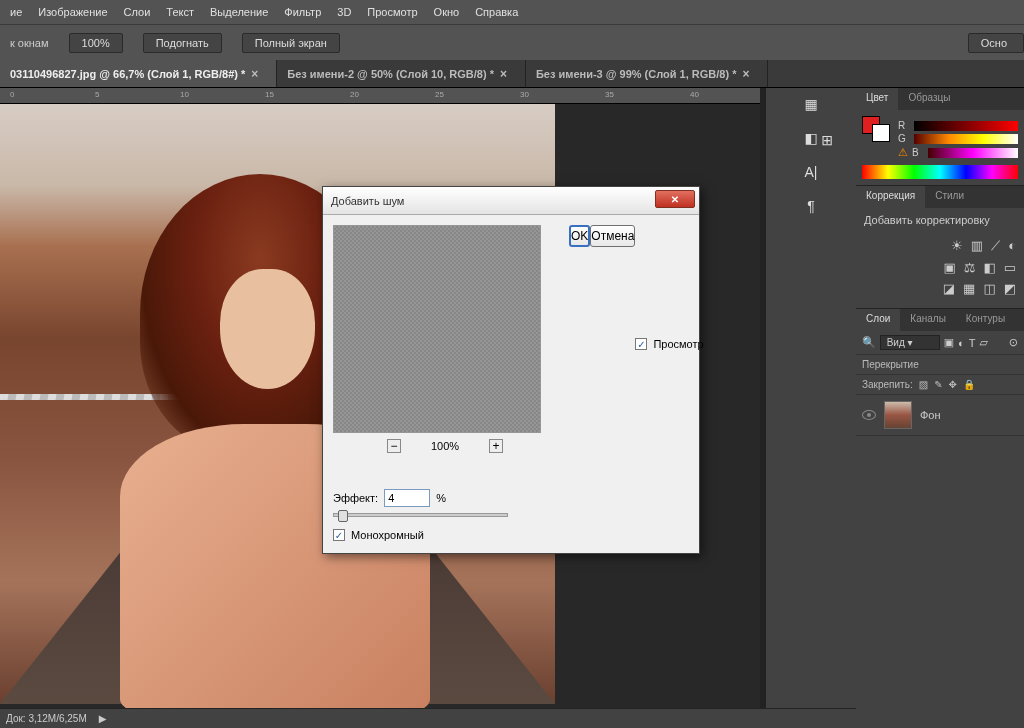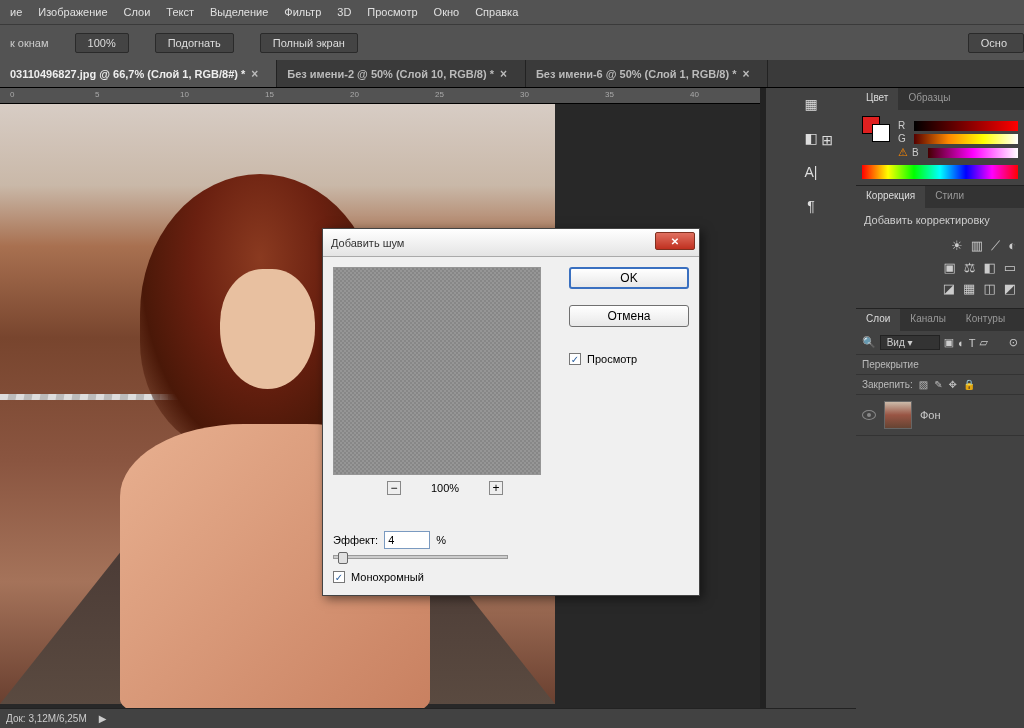--- a/index.html
+++ b/index.html
@@ -1,21 +1,21 @@
 <!DOCTYPE html>
 <html><head>
 <meta charset="utf-8">
 <style>
   * { box-sizing: border-box; margin: 0; padding: 0; font-family: Tahoma, Arial, sans-serif; }
   body { background: #535353; width: 1024px; height: 728px; overflow: hidden; color: #ccc; font-size: 11px; position: relative; }
   
   .menubar { background: #535353; height: 24px; display: flex; align-items: center; gap: 16px; padding-left: 10px; }
   .menubar span { color: #e0e0e0; cursor: default; }
   
-  .optbar { background: #535353; height: 36px; border-top: 1px solid #3a3a3a; display: flex; align-items: center; gap: 26px; padding-left: 10px; }
+  .optbar { background: #535353; height: 36px; border-top: 1px solid #3a3a3a; display: flex; align-items: center; gap: 20px; padding-left: 10px; }
   .optbar .lbl { color: #ccc; }
   .btn { background: #444; border: 1px solid #2a2a2a; padding: 3px 12px; color: #ddd; border-radius: 2px; }
   .optbar-right { margin-left: auto; padding-right: 16px; }
   
   .tabbar { background: #3a3a3a; height: 28px; display: flex; align-items: stretch; border-bottom: 1px solid #000; font-weight: bold; }
   .tab { padding: 0 18px 0 10px; display: flex; align-items: center; color: #bbb; border-right: 1px solid #222; position: relative; font-size: 11px; gap: 6px; }
   .tab.active { background: #535353; color: #eee; }
   .tab .x { color: #bbb; font-size: 12px; }
   
   .workspace { position: relative; height: 640px; }
@@ -70,21 +70,21 @@
   .eye::after { content: ''; position: absolute; width: 4px; height: 4px; background: #888; border-radius: 50%; left: 4px; top: 2px; }
   .layer.sel .eye { border-color: #fff; } .layer.sel .eye::after { background: #fff; }
   .thumb { width: 28px; height: 28px; border: 1px solid #666; }
   .thumb.gray { background: #888; }
   .thumb.img { background: linear-gradient(180deg, #cba 0%, #954 50%, #643 100%); }
   
   .statusbar { position: absolute; bottom: 0; left: 0; right: 168px; height: 20px; background: #424242; border-top: 1px solid #222; display: flex; align-items: center; padding: 0 6px; color: #ccc; font-size: 10px; gap: 4px; }
   .statusbar .sep { margin-left: 8px; }
   
   
-  .dialog { position: absolute; left: 322px; top: 98px; width: 378px; background: #f0f0f0; border: 1px solid #444; box-shadow: 3px 3px 10px rgba(0,0,0,.5); color: #000; font-size: 11px; margin-top: 42px; }
+  .dialog { position: absolute; left: 322px; top: 98px; width: 378px; background: #f0f0f0; border: 1px solid #444; box-shadow: 3px 3px 10px rgba(0,0,0,.5); color: #000; font-size: 11px; }
   .dlg-title { background: linear-gradient(#fff, #e4e4e4); height: 28px; display: flex; align-items: center; padding: 0 8px; border-bottom: 1px solid #aaa; position: relative; }
   .dlg-title span { color: #333; }
   .dlg-close { position: absolute; right: 4px; top: 3px; width: 40px; height: 18px; background: linear-gradient(#e07060, #c03020); border: 1px solid #803020; border-radius: 2px; display: flex; align-items: center; justify-content: center; color: #fff; font-weight: bold; font-size: 10px; }
   .dlg-body { padding: 10px; display: flex; gap: 12px; }
   .dlg-left { flex: 1; }
   .preview { width: 208px; height: 208px; border: 1px solid #999; background: repeating-conic-gradient(#888 0 25%, #999 25% 50%) 0 0 / 4px 4px; filter: contrast(.9); margin-bottom: 6px; }
   .zoomrow { display: flex; align-items: center; justify-content: center; gap: 30px; }
   .zoombtn { width: 14px; height: 14px; border: 1px solid #888; background: #eee; display: inline-flex; align-items: center; justify-content: center; font-size: 12px; line-height: 1; }
   .zpct { font-size: 11px; }
   .effectrow { margin-top: 26px; display: flex; align-items: center; gap: 6px; }
@@ -92,21 +92,21 @@
   .numin { width: 46px; height: 18px; border: 1px solid #7a9ac0; padding: 0 3px; font-size: 11px; }
   .slider { margin-top: 6px; height: 4px; background: #ccc; border: 1px solid #999; width: 175px; position: relative; }
   .slider .thumb { position: absolute; left: 4px; top: -4px; width: 10px; height: 12px; background: #e0e0e0; border: 1px solid #666; border-radius: 2px; }
   .group { border: 1px solid #bbb; margin-top: 14px; padding: 10px 10px 8px; position: relative; }
   .group .glabel { position: absolute; top: -8px; left: 8px; background: #f0f0f0; padding: 0 4px; font-size: 11px; }
   .radio-row { display: flex; align-items: center; gap: 6px; margin-bottom: 4px; }
   .radio { width: 12px; height: 12px; border: 1px solid #777; border-radius: 50%; display: inline-flex; align-items: center; justify-content: center; }
   .radio.on::after { content: ''; width: 6px; height: 6px; background: #3a70c0; border-radius: 50%; }
   .chk-row { display: flex; align-items: center; gap: 6px; margin-top: 12px; }
   .chk { width: 12px; height: 12px; border: 1px solid #777; background: #fff; display: inline-flex; align-items: center; justify-content: center; color: #2a60a0; font-size: 10px; }
-  .dlg-right { width: 120px; display: flex; flex-direction: column; gap: 16px; }
+  .dlg-right { width: 120px; display: flex; flex-direction: row; gap: 0; }
   .dlgbtn { height: 22px; border: 1px solid #707070; background: linear-gradient(#fff,#e8e8e8); border-radius: 3px; display: flex; align-items: center; justify-content: center; font-size: 12px; }
   .dlgbtn.primary { border: 2px solid #3a70c0; }
   .eff-wrap { width: 356px; padding: 0 10px 12px 10px; }
 </style>
 </head>
 <body>
 
 <div class="menubar">
   <span>ие</span>
   <span>Изображение</span>
@@ -131,21 +131,21 @@
 <div class="tabbar">
   <div class="tab active">
     <span>03110496827.jpg @ 66,7% (Слой 1, RGB/8#) *</span>
     <span class="x">×</span>
   </div>
   <div class="tab">
     <span>Без имени-2 @ 50% (Слой 10, RGB/8) *</span>
     <span class="x">×</span>
   </div>
   <div class="tab">
-    <span>Без имени-6 @ 50% (Слой 1, RGB/8) *</span>
+    <span>Без имени-3 @ 99% (Слой 1, RGB/8) *</span>
     <span class="x">×</span>
   </div>
 </div>
 
 <div class="workspace">
   <div class="ruler-h">
     <div class="ticks">
       <span class="tick" style="left:10px">0</span>
       <span class="tick" style="left:95px">5</span>
       <span class="tick" style="left:180px">10</span>

